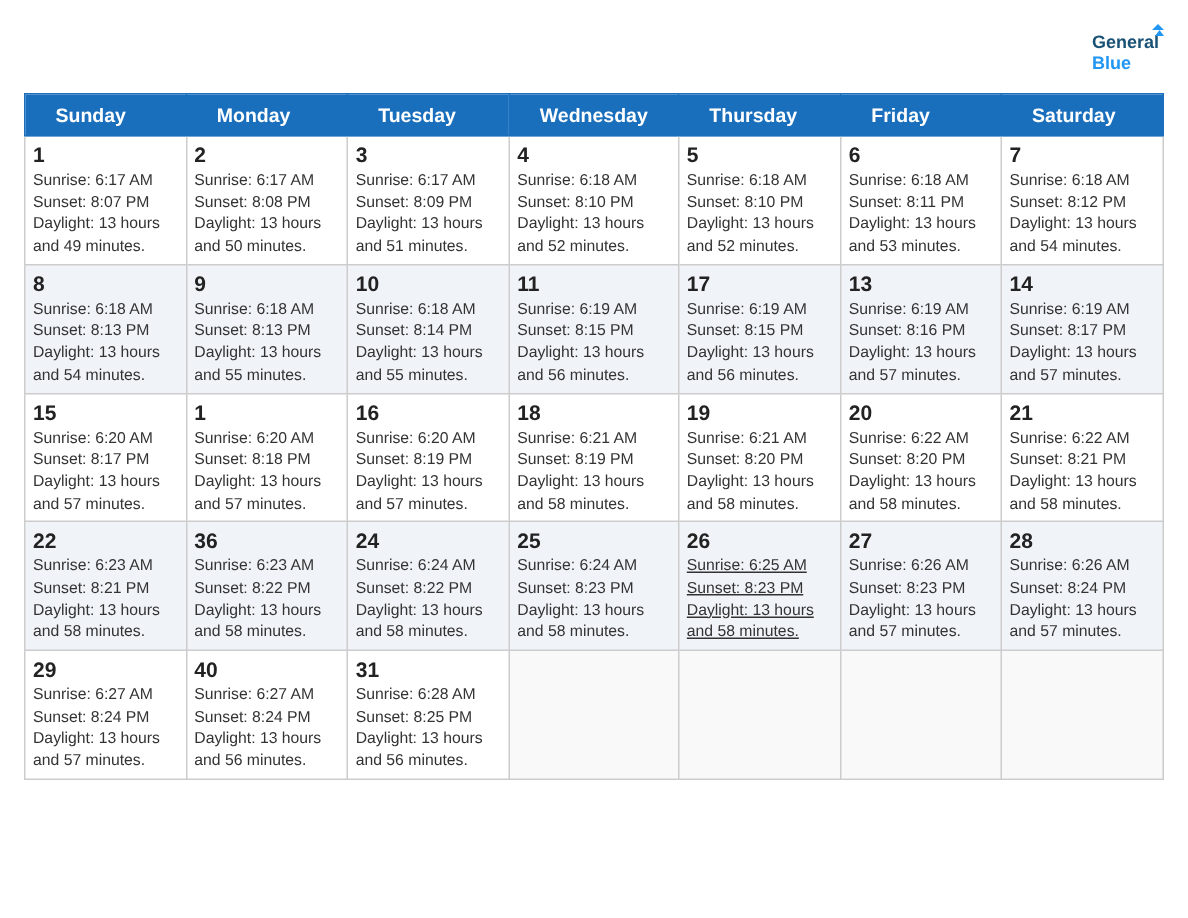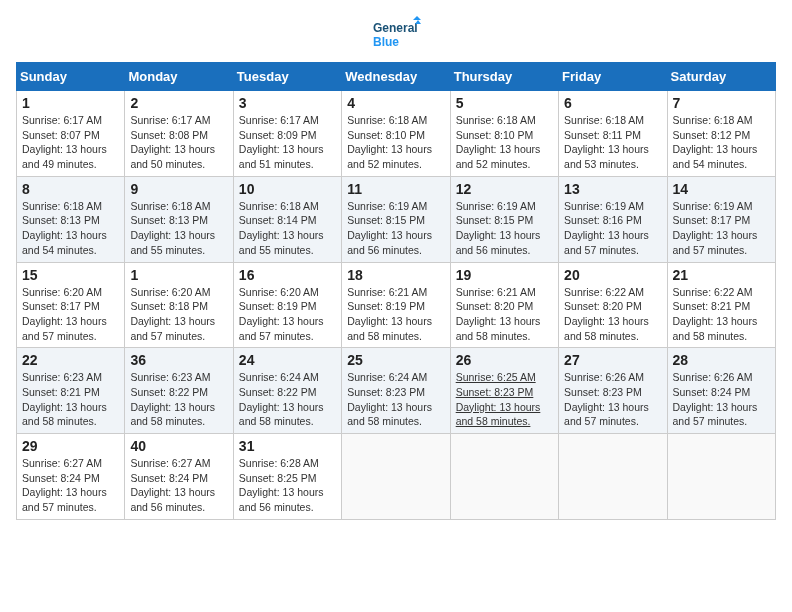--- a/index.html
+++ b/index.html
@@ -6,21 +6,21 @@
     body {
       font-family: Arial, sans-serif;
       background: #fff;
       width: 792px;
       min-height: 612px;
       padding: 16px;
     }
     .header-logo {
       display: flex;
       align-items: flex-start;
-      justify-content: center;
+      justify-content: flex-end;
       margin-bottom: 4px;
     }
     .logo {
       display: flex;
       align-items: center;
       font-size: 13px;
       font-weight: bold;
       color: #1a5276;
       line-height: 1.2;
     }
@@ -37,21 +37,21 @@
       color: #444;
     }
     table {
       width: 100%;
       border-collapse: collapse;
       font-size: 11px;
     }
     thead tr th {
       background: #1a6fbd;
       color: #fff;
-      padding: 6px 3px;
+      padding: 6px 20px;
       text-align: left;
       font-size: 13px;
       font-weight: bold;
       border: 1px solid #1a6fbd;
     }
     tbody tr td {
       border: 1px solid #ccc;
       vertical-align: top;
       padding: 4px 5px;
       width: 14.28%;
@@ -178,21 +178,21 @@
 and 55 minutes.</div>
         </td>
         <td>
           <span class="day-num">11</span>
           <div class="cell-text" style="white-space: pre-line;">Sunrise: 6:19 AM
 Sunset: 8:15 PM
 Daylight: 13 hours
 and 56 minutes.</div>
         </td>
         <td>
-          <span class="day-num">12</span>
+          <span class="day-num">17</span>
           <div class="cell-text" style="white-space: pre-line;">Sunrise: 6:19 AM
 Sunset: 8:15 PM
 Daylight: 13 hours
 and 56 minutes.</div>
         </td>
         <td>
           <span class="day-num">13</span>
           <div class="cell-text" style="white-space: pre-line;">Sunrise: 6:19 AM
 Sunset: 8:16 PM
 Daylight: 13 hours

